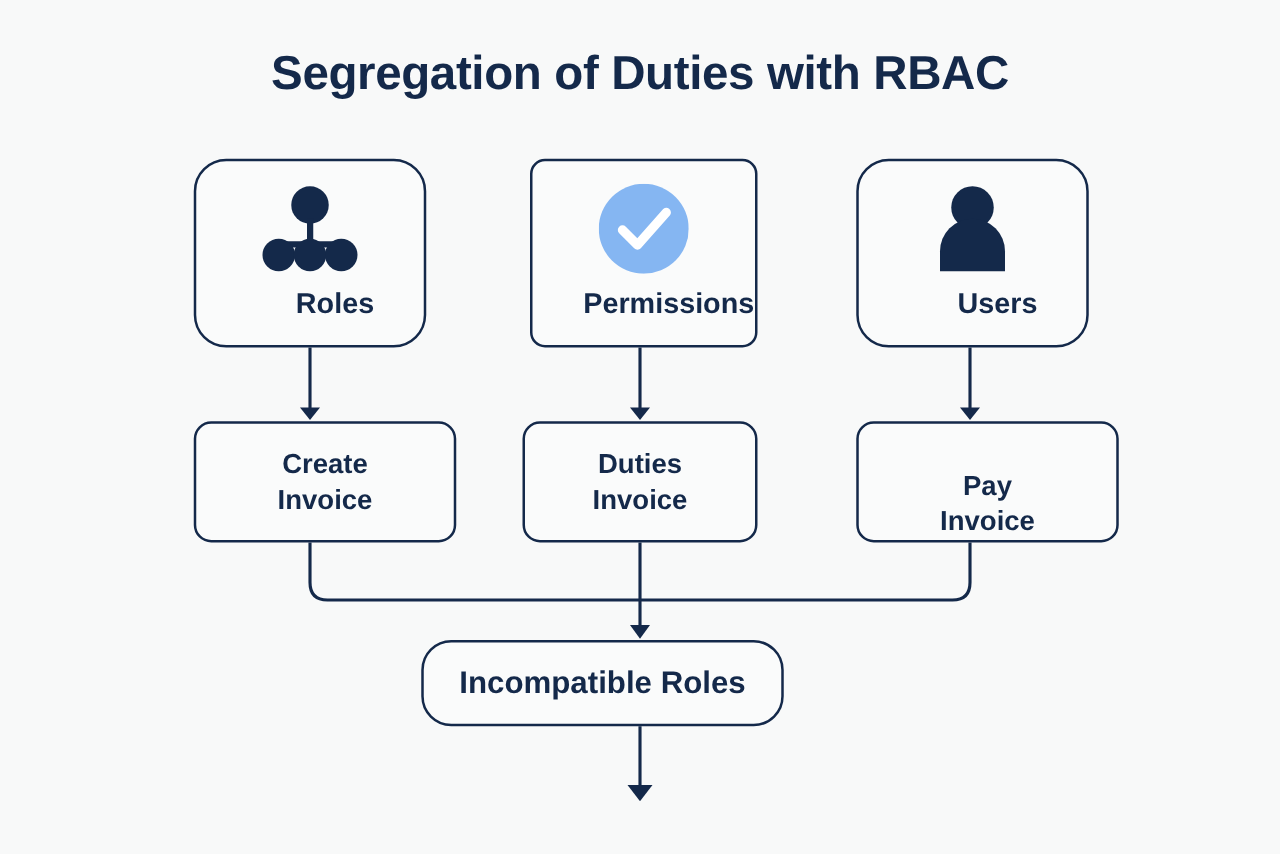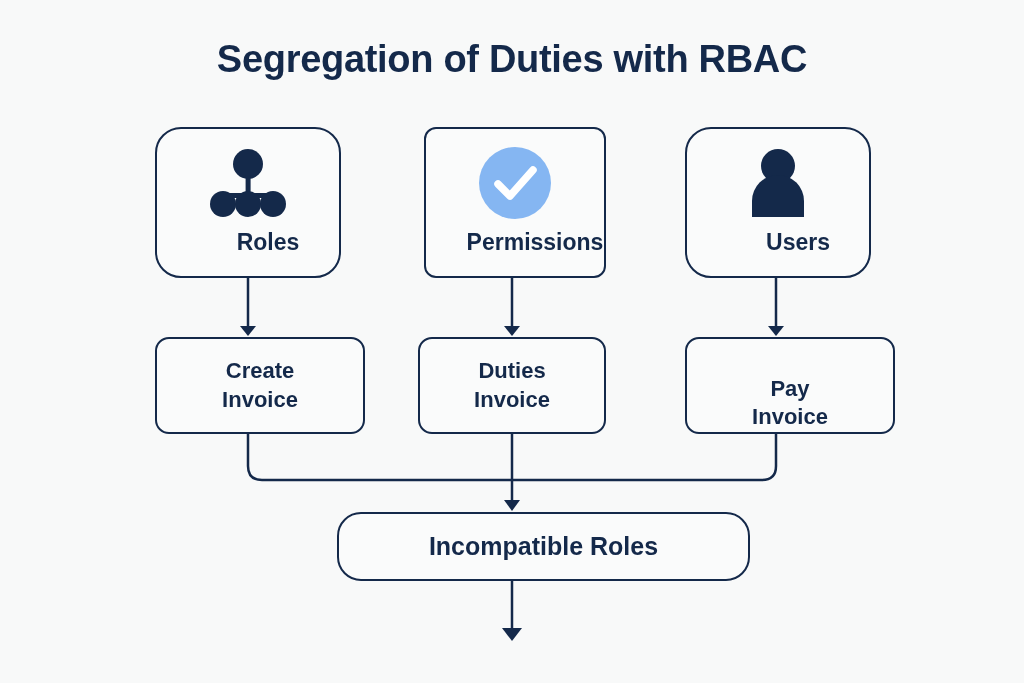--- a/index.html
+++ b/index.html
@@ -89,21 +89,21 @@
   }
   .action-create  { left: 155px; }
   .action-approve { left: 418px; width: 188px; }
   .action-pay     { left: 685px; justify-content: flex-end; }
 
   
   .outcome-box {
     position: absolute;
     left: 337px;
     top: 512px;
-    width: 413px;
+    width: 290px;
     height: 69px;
     border: 2.5px solid #14294a;
     border-radius: 24px;
     background: #fafbfb;
     box-sizing: border-box;
     display: flex;
     align-items: center;
     justify-content: center;
     font-size: 25px;
     font-weight: bold;

